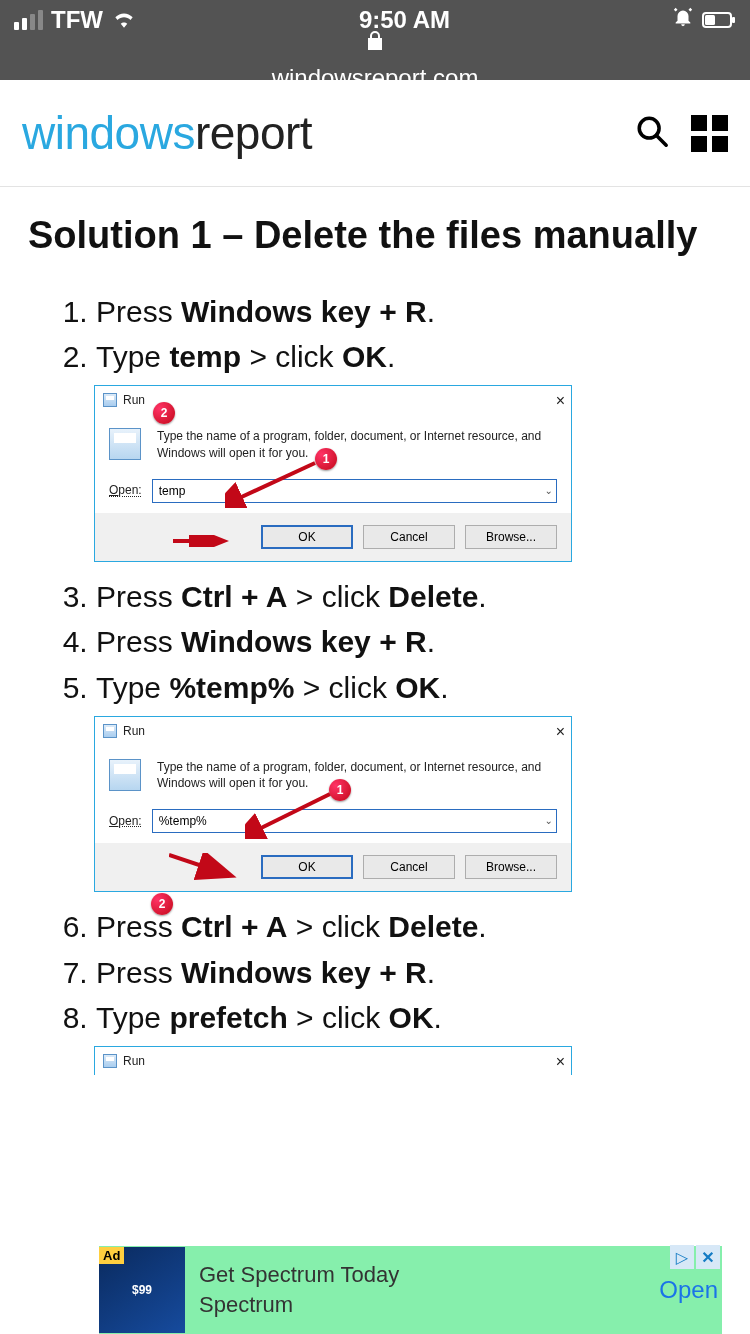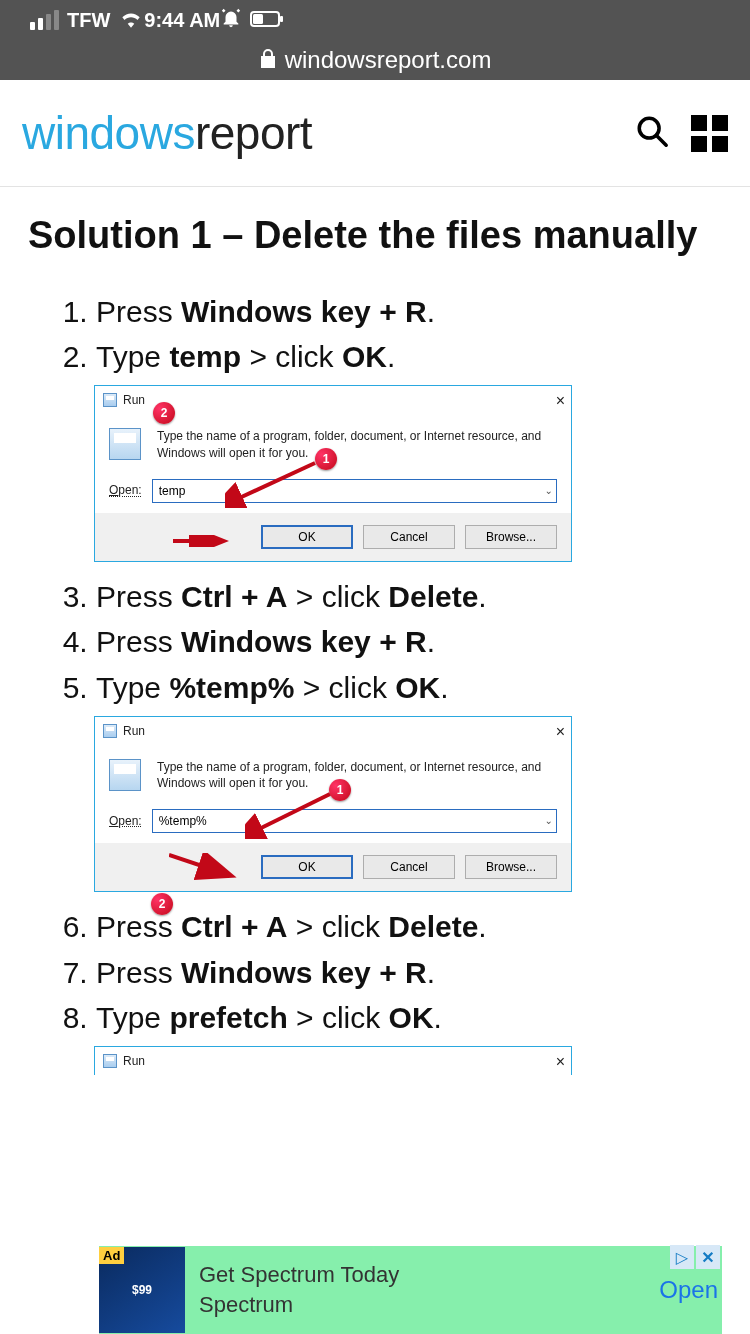--- a/index.html
+++ b/index.html
@@ -1,21 +1,21 @@
 <!DOCTYPE html>
 <html><head>
 <meta charset="utf-8">
 <style>
   * { margin:0; padding:0; box-sizing:border-box; }
   body { font-family: -apple-system, BlinkMacSystemFont, "Segoe UI", Arial, sans-serif; width:750px; height:1334px; overflow:hidden; background:#fff; }
 
   
-  .status-bar { background:#535353; color:#fff; height:40px; display:flex; align-items:center; padding:0 30px; font-size:20px; font-weight:600; }
+  .status-bar { background:#535353; color:#fff; height:40px; display:flex; align-items:center; justify-content:space-between; padding:0 14px; font-size:24px; font-weight:600; }
   .status-left, .status-right { display:flex; align-items:center; gap:8px; }
-  .nav-bar { background:#535353; color:#fff; height:40px; display:flex; align-items:center; justify-content:center; font-size:24px; gap:8px; }
+  .nav-bar { background:#535353; color:#fff; height:40px; display:flex; align-items:center; justify-content:center; font-size:24px; gap:8px;flex-direction:column; }
   .signal-bars { display:flex; align-items:flex-end; gap:3px; }
   .signal-bars span { width:5px; background:#fff; border-radius:1px; }
   .signal-bars span:nth-child(1){height:8px;}
   .signal-bars span:nth-child(2){height:12px;}
   .signal-bars span:nth-child(3){height:16px; background:#888;}
   .signal-bars span:nth-child(4){height:20px; background:#888;}
 
   
   .site-header { display:flex; align-items:center; justify-content:space-between; padding:26px 22px; border-bottom:1px solid #e3e3e3; }
   .logo { font-size:46px; font-weight:400; letter-spacing:-0.5px; }
@@ -78,21 +78,21 @@
         <span></span>
         <span></span>
       </div>
     <span>TFW</span>
     <span>
       <svg width="26" height="20" viewBox="0 0 24 18">
           <path fill="#fff" d="M12 18l3-3.6c-1.7-1.7-4.3-1.7-6 0L12 18zm-6-7.2c3.3-3.3 8.7-3.3 12 0l2-2.4C15.6 3.6 8.4 3.6 4 8.4l2 2.4z"></path>
         </svg>
     </span>
   </div>
-  <span>9:44 AM</span>
+  <span>9:50 AM</span>
   <div class="status-right">
     <span>
       <svg width="22" height="22" viewBox="0 0 24 24">
           <path fill="#fff" d="M12 22a2 2 0 0 0 2-2h-4a2 2 0 0 0 2 2zm6-6V11a6 6 0 1 0-12 0v5l-2 2v1h16v-1l-2-2zM6 4 4 2 2 4l2 2zm16 0-2-2-2 2 2 2z"></path>
         </svg>
     </span>
     <span>
       <svg width="34" height="16" viewBox="0 0 34 16">
           <rect x="1" y="1" width="28" height="14" rx="3" fill="none" stroke="#fff" stroke-width="2"></rect>
           <rect x="30" y="5" width="3" height="6" rx="1" fill="#fff"></rect>

